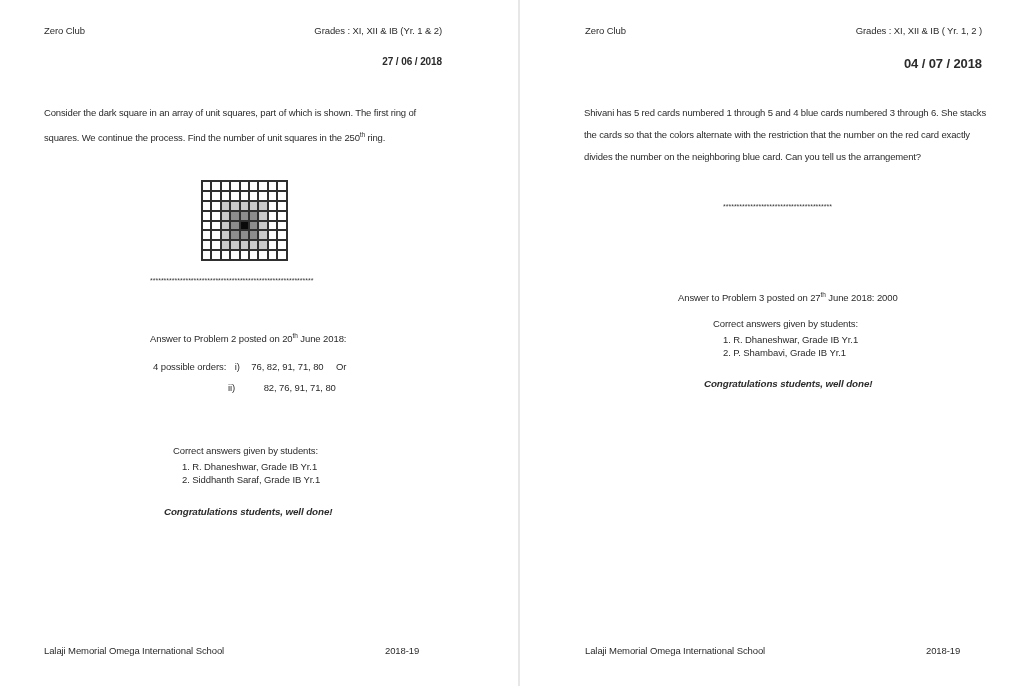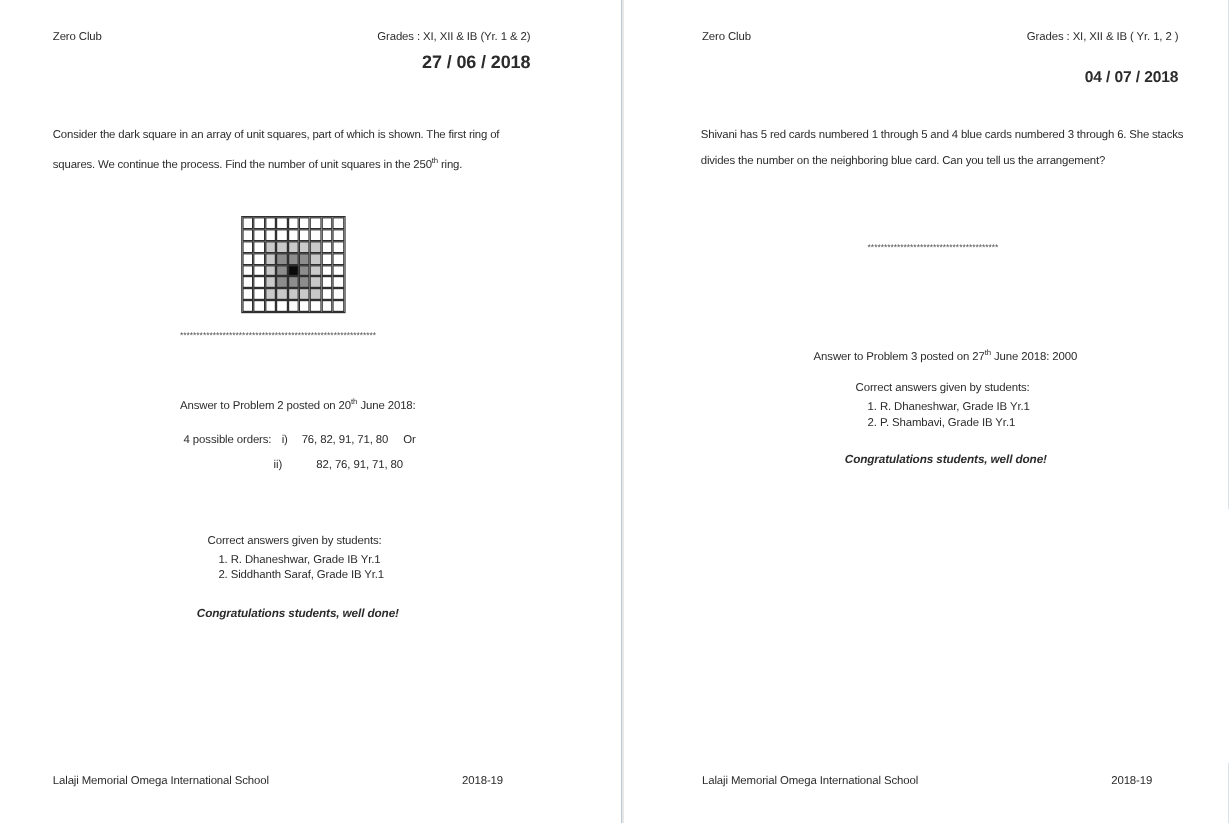--- a/index.html
+++ b/index.html
@@ -4,21 +4,21 @@
 <style>
   html,body{margin:0;padding:0;}
   body{
     width:1024px;height:686px;
     background:#fbfbfb;
     font-family:"Liberation Sans", sans-serif;
     color:#2b2b2b;
     position:relative;
     overflow:hidden;
   }
-  .spread{position:absolute;left:0;top:0;width:1024px;height:686px;background:#0c4a6e;}
+  .spread{position:absolute;left:0;top:0;width:1024px;height:686px;background:#f9a8d4;}
   .page{position:absolute;top:0;height:686px;background:#ffffff;}
   .page-left{left:0;width:518px;}
   .page-right{left:520px;width:504px;}
   .divider{position:absolute;top:0;left:518px;width:2px;height:686px;background:#e7e7e7;}
   .abs{position:absolute;white-space:nowrap;}
   .small{font-size:9.5px;letter-spacing:-0.1px;}
   .bold{font-weight:700;}
   .body-line{font-size:9.5px;letter-spacing:-0.15px;line-height:22px;white-space:nowrap;}
   .para{position:absolute;}
   sup{font-size:6.5px;vertical-align:super;}
@@ -29,21 +29,21 @@
   .figure-grid .gcell{border:1px solid var(--line,#2f2f2f);box-sizing:border-box;}
 </style>
 </head>
 <body>
 
 <div class="spread">
 
   <section class="page page-left">
     <span class="abs small" style="left:44px;top:25px;">Zero Club</span>
     <span class="abs small" style="right:76px;top:25px;">Grades : XI, XII &amp; IB (Yr. 1 &amp; 2)</span>
-    <span class="abs small bold" style="right:76px;top:44px;font-size:15px;">27 / 06 / 2018</span>
+    <span class="abs small bold" style="right:76px;top:56px;font-size:10px;">27 / 06 / 2018</span>
 
     <div class="para" style="left:44px;top:102px;">
       <div class="body-line">Consider the dark square in an array of unit squares, part of which is shown. The first ring of</div>
       <div class="body-line"><span>squares. We continue the process. Find the number of unit squares in the 250</span><sup>th</sup><span> ring.</span></div>
     </div>
 
     <div class="abs figure-grid" style="left: 201px; top: 180px; --line: #2f2f2f; grid-template-columns: repeat(9, 9.4px); grid-auto-rows: 9.9px; border: 1px solid rgb(47, 47, 47);" id="grid1">
         <div class="gcell" style="background: rgb(255, 255, 255);"></div>
         <div class="gcell" style="background: rgb(255, 255, 255);"></div>
         <div class="gcell" style="background: rgb(255, 255, 255);"></div>
@@ -147,20 +147,21 @@
 
   <div class="divider"></div>
 
   <section class="page page-right">
     <span class="abs small" style="left:65px;top:25px;">Zero Club</span>
     <span class="abs small" style="right:42px;top:25px;">Grades : XI, XII &amp; IB ( Yr. 1, 2 )</span>
     <span class="abs small bold" style="right:42px;top:56px;font-size:13px;">04 / 07 / 2018</span>
 
     <div class="para" style="left:64px;top:102px;">
       <div class="body-line">Shivani has 5 red cards numbered 1 through 5 and 4 blue cards numbered 3 through 6.  She stacks</div>
+      <div class="body-line">the cards so that the colors alternate with the restriction that the number on the red card exactly</div>
       <div class="body-line">divides the number on the neighboring blue card.  Can you tell us the arrangement?</div>
     </div>
 
     <div class="abs separator" style="left:203px;top:203px;">****************************************</div>
 
     <div class="abs small" style="left:158px;top:291px;"><span>Answer to Problem 3 posted on 27</span><sup>th</sup><span> June 2018: 2000</span></div>
 
     <div class="abs small" style="left:193px;top:318px;">Correct answers given by students:</div>
     <div class="abs students" style="left:203px;top:333px;">
         <div>1.  R. Dhaneshwar, Grade IB Yr.1</div>

